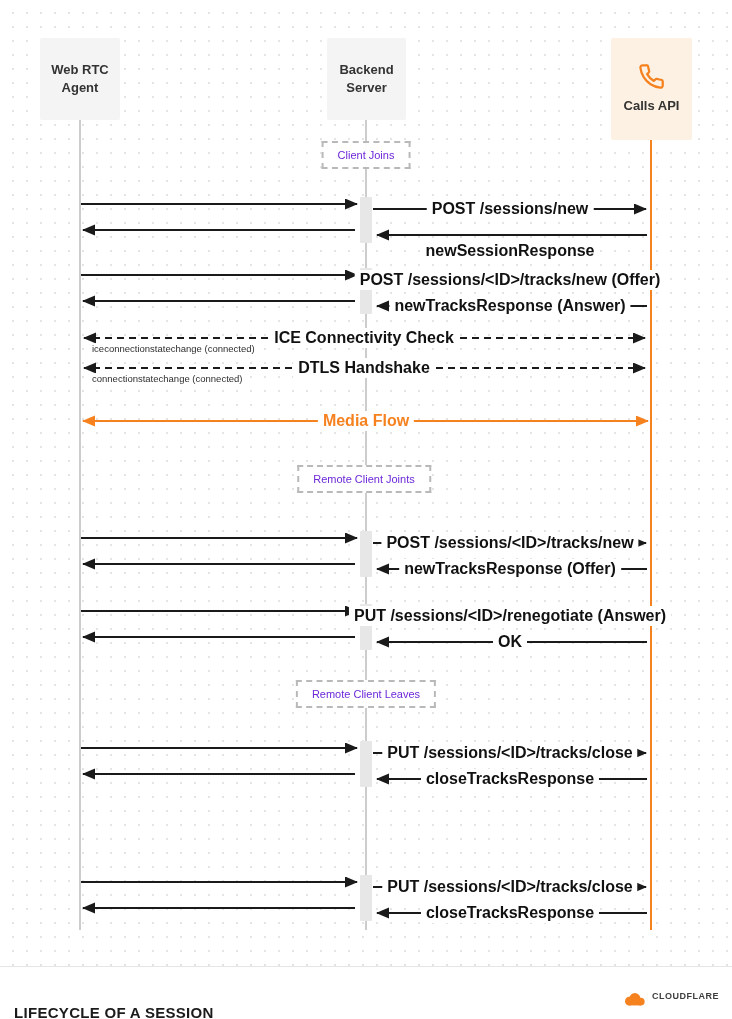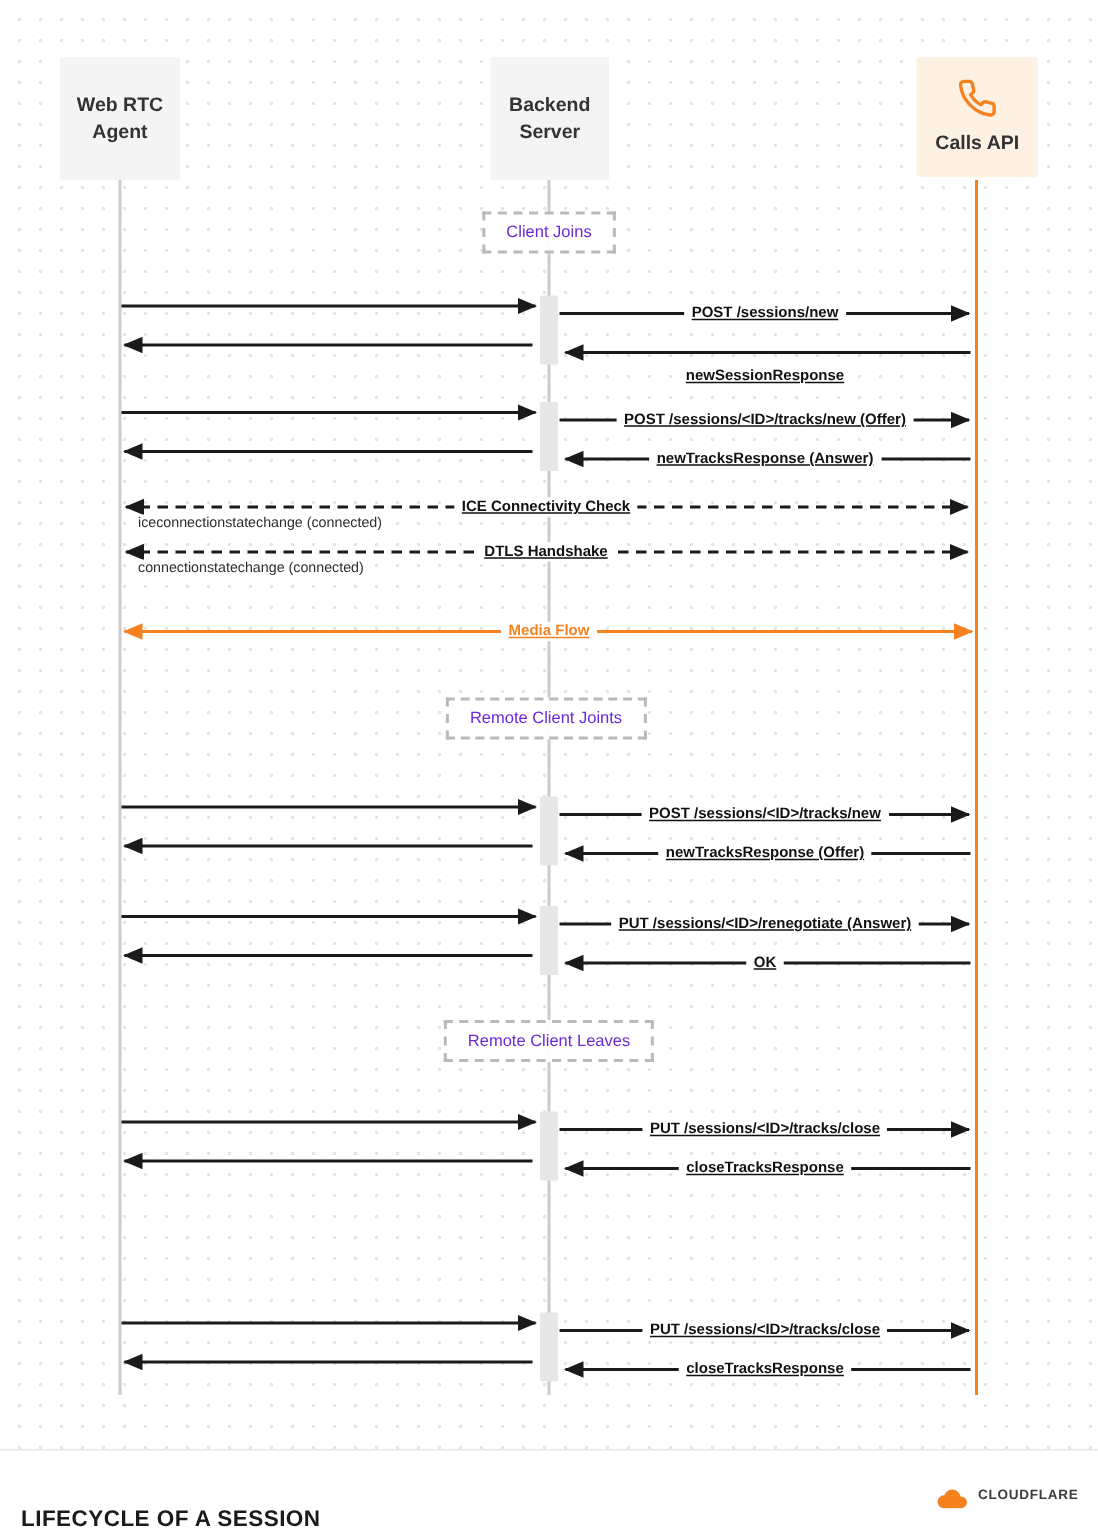--- a/index.html
+++ b/index.html
@@ -19,21 +19,21 @@
   }
   .actor .lbl { white-space:pre-line; }
   .actor.calls { background:#fcf1e2; }
   .lifeline { position:absolute; top:120px; height:810px; width:2px; background:#cccccc; }
   .lifeline.orange { background:#f6821f; }
   .activation { position:absolute; left:360px; width:12px; background:#e7e7e7; border-radius:1px; }
   .arrow-layer { position:absolute; left:0; top:0; }
   .msg-label {
     position:absolute; transform:translate(-50%,-50%);
     background:#ffffff; padding:1px 5px;
-    font-weight:bold; font-size:10px; color:#111; white-space:nowrap;text-decoration:underline;
+    font-weight:bold; font-size:16px; color:#111; white-space:nowrap;
   }
   .msg-label.orange { color:#f6821f; }
   .sub-label {
     position:absolute; font-size:9.5px; color:#2e2e2e; white-space:nowrap;
     background:rgba(255,255,255,.85); padding:0 2px;
   }
   .note {
     position:absolute; transform:translateX(-50%);
     border:2px dashed #b9b9b9; background:rgba(255,255,255,.94);
     color:#6d28d9; font-size:11px; white-space:nowrap;
@@ -64,21 +64,21 @@
   <div class="activation" style="top:875px; height:46px;"></div>
 
   <div class="actor" style="left:40px; top:38px; width:80px; height:82px;">
     <span class="lbl">Web RTC
 Agent</span>
   </div>
   <div class="actor" style="left:327px; top:38px; width:79px; height:82px;">
     <span class="lbl">Backend
 Server</span>
   </div>
-  <div class="actor calls" style="left:611px; top:38px; width:81px; height:80px;">
+  <div class="actor calls" style="left:611px; top:38px; width:81px; height:102px;">
     <span style="display:block; height:27px;">
       <svg width="27" height="27" viewBox="0 0 24 24" fill="none" stroke="#f6821f" stroke-width="2" stroke-linecap="round" stroke-linejoin="round">
         <path d="M22 16.92v3a2 2 0 0 1-2.18 2 19.79 19.79 0 0 1-8.63-3.07 19.5 19.5 0 0 1-6-6 19.79 19.79 0 0 1-3.07-8.67A2 2 0 0 1 4.11 2h3a2 2 0 0 1 2 1.72 12.84 12.84 0 0 0 .7 2.81 2 2 0 0 1-.45 2.11L8.09 9.91a16 16 0 0 0 6 6l1.27-1.27a2 2 0 0 1 2.11-.45 12.84 12.84 0 0 0 2.81.7A2 2 0 0 1 22 16.92z"></path>
       </svg>
     </span>
     <span class="lbl">Calls API</span>
   </div>
 
   <svg class="arrow-layer" width="732" height="1019">
     <defs>

